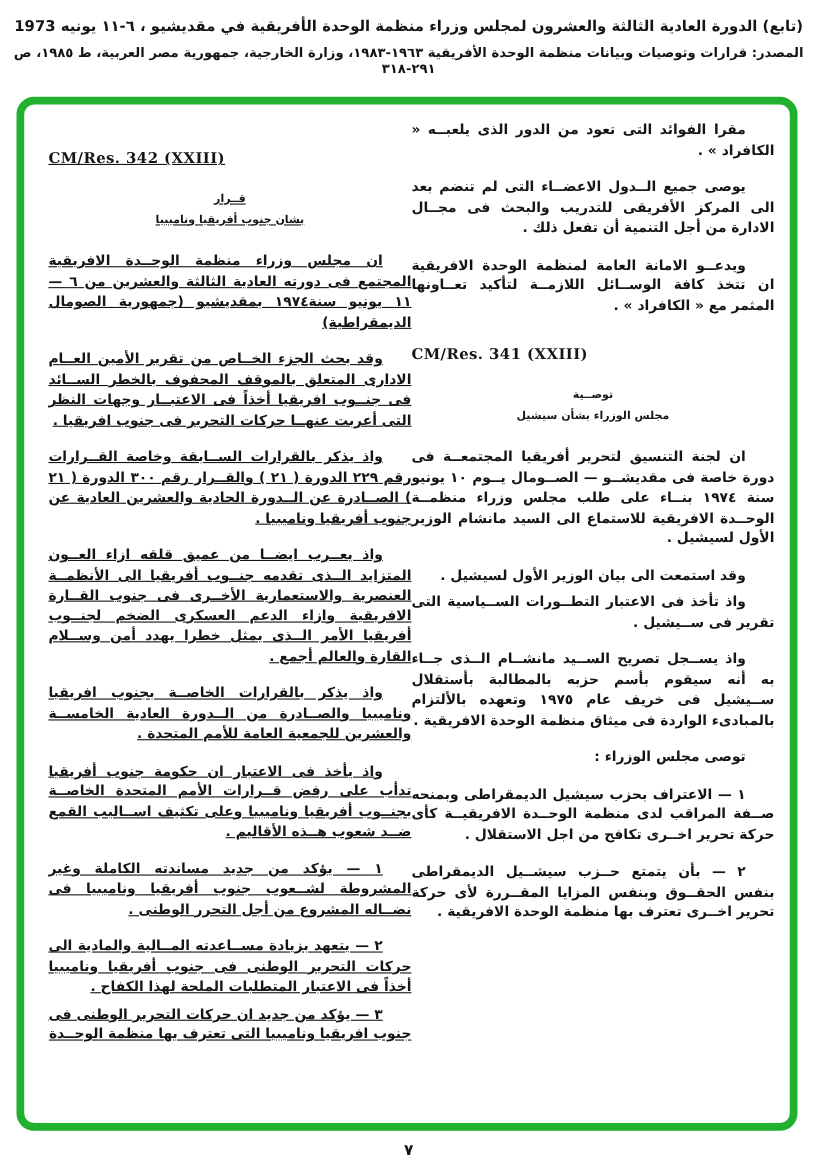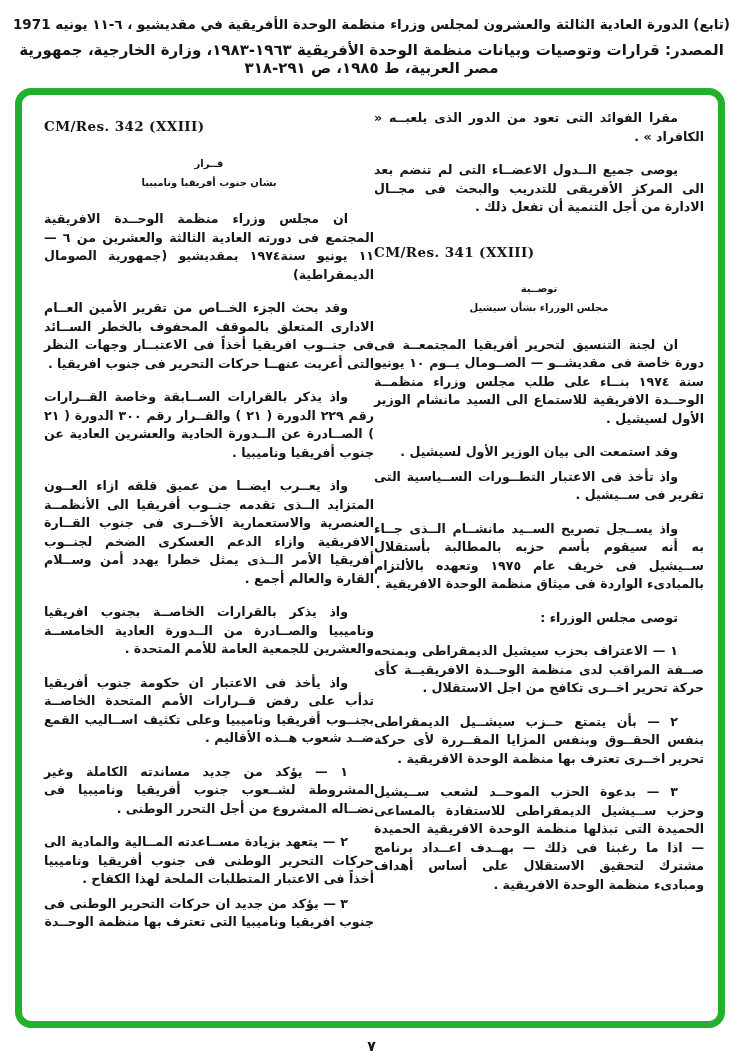--- a/index.html
+++ b/index.html
@@ -11,39 +11,39 @@
     color: #151515;
     overflow: hidden;
   }
   .top-header {
     position: absolute;
     top: 16px; left: 0; width: 743px;
     text-align: center;
     direction: rtl;
   }
   .hdr-line1 { font-size: 13.5px; font-weight: bold; letter-spacing: 0.2px; }
-  .hdr-line2 { font-size: 15px; font-weight: bold; margin-top: 9px; }
+  .hdr-line2 { font-size: 12px; font-weight: bold; margin-top: 9px; }
   .frame {
     position: absolute;
     left: 15px; top: 88px;
     width: 710px; height: 940px;
     border: 7px solid #22b12c;
     border-radius: 16px;
     background: #ffffff;
     box-sizing: border-box;
   }
   .col {
     position: absolute;
     direction: rtl;
     text-align: justify;
     font-size: 12.6px;
     font-weight: bold;
     line-height: 1.47;
   }
-  .col-left  { top: 22px; left: 22px;  width: 330px; }
+  .col-left  { top: 40px; left: 22px;  width: 330px; text-decoration: underline; }
   .col-right { top: 14px; right: 14px; width: 330px; }
   .res-id {
     direction: ltr;
     text-align: left;
     font-family: "DejaVu Serif", serif;
     font-size: 13.5px;
     font-weight: bold;
     margin: 0 0 20px 0;
     letter-spacing: 0.4px;
   }
@@ -65,21 +65,21 @@
     top: 1038px; left: 0; width: 743px;
     text-align: center;
     font-size: 14px;
     font-weight: bold;
   }
 </style>
 </head>
 <body>
 
 <div class="top-header">
-  <div class="hdr-line1">(تابع) الدورة العادية الثالثة والعشرون لمجلس وزراء منظمة الوحدة الأفريقية في مقديشيو ، ٦-١١ يونيه 1971</div>
+  <div class="hdr-line1">(تابع) الدورة العادية الثالثة والعشرون لمجلس وزراء منظمة الوحدة الأفريقية في مقديشيو ، ٦-١١ يونيه 1973</div>
   <div class="hdr-line2">المصدر: قرارات وتوصيات وبيانات منظمة الوحدة الأفريقية ١٩٦٣-١٩٨٣، وزارة الخارجية، جمهورية مصر العربية، ط ١٩٨٥، ص ٢٩١-٣١٨</div>
 </div>
 
 <div class="frame">
 
   <div class="col col-left">
     <div class="res-id">CM/Res. 342 (XXIII)</div>
     <div class="res-title">قــرار</div>
     <div class="res-title sub">بشان جنوب أفريقيا وناميبيا</div>
     <p class="para">ان مجلس وزراء منظمة الوحــدة الافريقية المجتمع فى دورته العادية الثالثة والعشرين من ٦ — ١١ يونيو سنة١٩٧٤ بمقديشيو (جمهورية الصومال الديمقراطية)</p>
@@ -89,28 +89,28 @@
     <p class="para">واذ يذكر بالقرارات الخاصــة بجنوب افريقيا وناميبيا والصــادرة من الــدورة العادية الخامســة والعشرين للجمعية العامة للأمم المتحدة .</p>
     <p class="para">واذ يأخذ فى الاعتبار ان حكومة جنوب أفريقيا تدأب على رفض قــرارات الأمم المتحدة الخاصــة بجنــوب أفريقيا وناميبيا وعلى تكثيف اســاليب القمع ضــد شعوب هــذه الأقاليم .</p>
     <p class="para">١ — يؤكد من جديد مساندته الكاملة وغير المشروطة لشــعوب جنوب أفريقيا وناميبيا فى نضــاله المشروع من أجل التحرر الوطنى .</p>
     <p class="para tight">٢ — يتعهد بزيادة مســاعدته المــالية والمادية الى حركات التحرير الوطنى فى جنوب أفريقيا وناميبيا أخذاً فى الاعتبار المتطلبات الملحة لهذا الكفاح .</p>
     <p class="para">٣ — يؤكد من جديد ان حركات التحرير الوطنى فى جنوب افريقيا وناميبيا التى تعترف بها منظمة الوحــدة</p>
   </div>
 
   <div class="col col-right">
     <p class="para">مقرا الفوائد التى تعود من الدور الذى يلعبــه « الكافراد » .</p>
     <p class="para">يوصى جميع الــدول الاعضــاء التى لم تنضم بعد الى المركز الأفريقى للتدريب والبحث فى مجــال الادارة من أجل التنمية أن تفعل ذلك .</p>
+    <p class="para">ويدعــو الامانة العامة لمنظمة الوحدة الافريقية ان تتخذ كافة الوســائل اللازمــة لتأكيد تعــاونها المثمر مع « الكافراد » .</p>
     <div class="res-id second">CM/Res. 341 (XXIII)</div>
     <div class="res-title">توصــية</div>
     <div class="res-title sub">مجلس الوزراء بشأن سيشيل</div>
     <p class="para">ان لجنة التنسيق لتحرير أفريقيا المجتمعــة فى دورة خاصة فى مقديشــو — الصــومال يــوم ١٠ يونيو سنة ١٩٧٤ بنــاء على طلب مجلس وزراء منظمــة الوحــدة الافريقية للاستماع الى السيد مانشام الوزير الأول لسيشيل .</p>
     <p class="para tight">وقد استمعت الى بيان الوزير الأول لسيشيل .</p>
     <p class="para">واذ تأخذ فى الاعتبار التطــورات الســياسية التى تقرير فى ســيشيل .</p>
     <p class="para">واذ يســجل تصريح الســيد مانشــام الــذى جــاء به أنه سيقوم بأسم حزبه بالمطالبة بأستقلال ســيشيل فى خريف عام ١٩٧٥ وتعهده بالألتزام بالمبادىء الواردة فى ميثاق منظمة الوحدة الافريقية .</p>
     <p class="para">توصى مجلس الوزراء :</p>
     <p class="para">١ — الاعتراف بحزب سيشيل الديمقراطى وبمنحه صــفة المراقب لدى منظمة الوحــدة الافريقيــة كأى حركة تحرير اخــرى تكافح من اجل الاستقلال .</p>
     <p class="para">٢ — بأن يتمتع حــزب سيشــيل الديمقراطى بنفس الحقــوق وبنفس المزايا المقــررة لأى حركة تحرير اخــرى تعترف بها منظمة الوحدة الافريقية .</p>
-    <p class="para">٣ — بدعوة الحزب الموحــد لشعب ســيشيل وحزب ســيشيل الديمقراطى للاستفادة بالمساعى الحميدة التى تبذلها منظمة الوحدة الافريقية الحميدة — اذا ما رغبنا فى ذلك — بهــدف اعــداد برنامج مشترك لتحقيق الاستقلال على أساس أهداف ومبادىء منظمة الوحدة الافريقية .</p>
   </div>
 
 </div>
 
 <div class="page-number">٧</div>
 
 </body></html>

